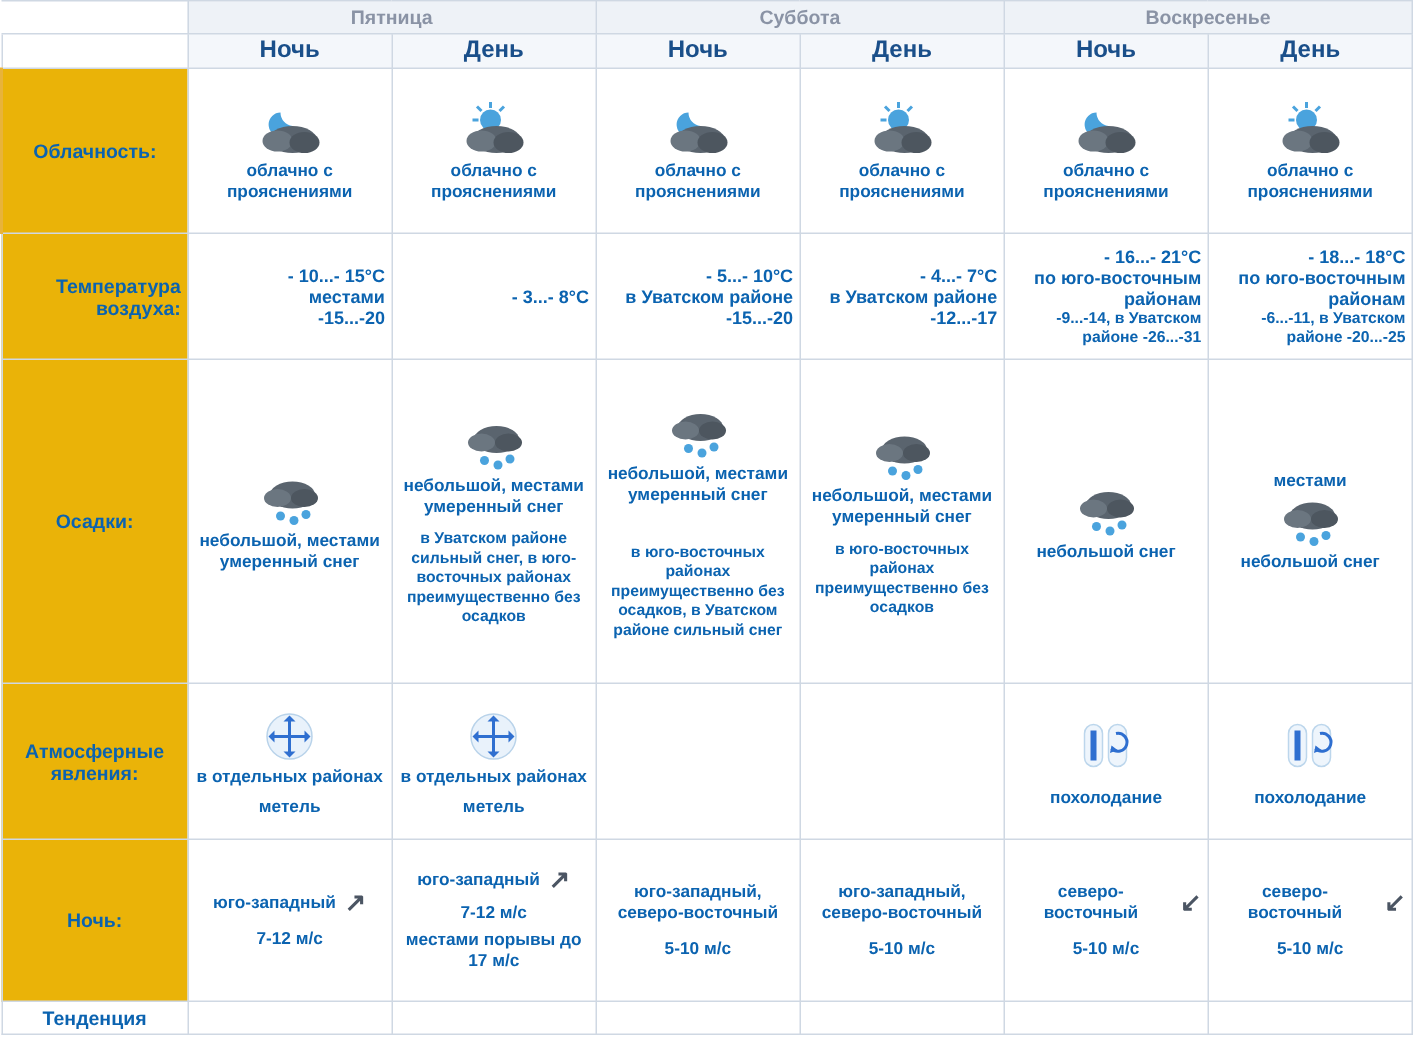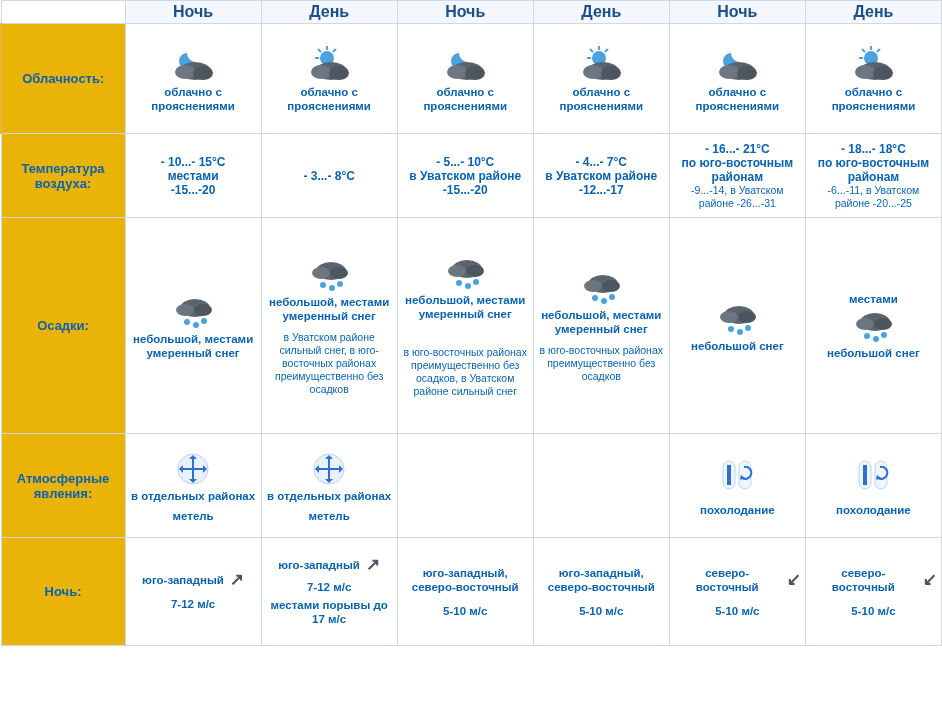--- a/index.html
+++ b/index.html
@@ -60,36 +60,36 @@
     width: 124px;
   }
   .cell {
     color: #0b63b0;
     font-size: 11.5px;
     font-weight: bold;
     line-height: 14px;
   }
   .cell .sub {
     font-size: 10.5px;
-    font-weight: normal;
+    font-weight: bold;
     line-height: 13px;
   }
   .temp {
     font-size: 12px;
   }
   .temp .line { display: block; }
   .txt { display:block; }
 
   
   col.c0 { width: 124px; }
   col.cx { width: 136px; }
 
   
   tr.r-cloud td { height: 110px; }
-  tr.r-temp td  { height: 84px; }
+  tr.r-temp td  { height: 84px; text-align: right; }
   tr.r-prec td  { height: 216px; }
   tr.r-atm td   { height: 104px; }
   tr.r-wind td  { height: 108px; }
   tr.r-tend td  { height: 22px; }
 
   
   .accent-left { border-left: 2px solid #e8b33a !important; }
 
   .wind-cell {
     position: relative;
@@ -117,20 +117,26 @@
     <col class="c0">
         <col class="cx">
         <col class="cx">
         <col class="cx">
         <col class="cx">
         <col class="cx">
         <col class="cx">
   </colgroup>
 
   <tbody>
+        <tr>
+    <td class="dayname corner"></td>
+    <td class="dayname" colspan="2">Пятница</td>
+    <td class="dayname" colspan="2">Суббота</td>
+    <td class="dayname" colspan="2">Воскресенье</td>
+  </tr>
 
   <tr>
     <td class="partname corner"></td>
     <td class="partname">Ночь</td>
     <td class="partname">День</td>
     <td class="partname">Ночь</td>
     <td class="partname">День</td>
     <td class="partname">Ночь</td>
     <td class="partname">День</td>
   </tr>
@@ -483,15 +489,24 @@
 
     <td class="cell wind-cell">
       <div class="windrow">
         <span class="txt">северо-восточный</span>
         <span class="arrow">↙</span>
       </div>
       <span class="txt" style="margin-top:10px">5-10 м/с</span>
     </td>
   </tr>
 
+  <tr class="r-tend">
+    <td class="tend">Тенденция</td>
+    <td></td>
+    <td></td>
+    <td></td>
+    <td></td>
+    <td></td>
+    <td></td>
+  </tr>
 </tbody>
     </table>
 </div>
 
 </body></html>

